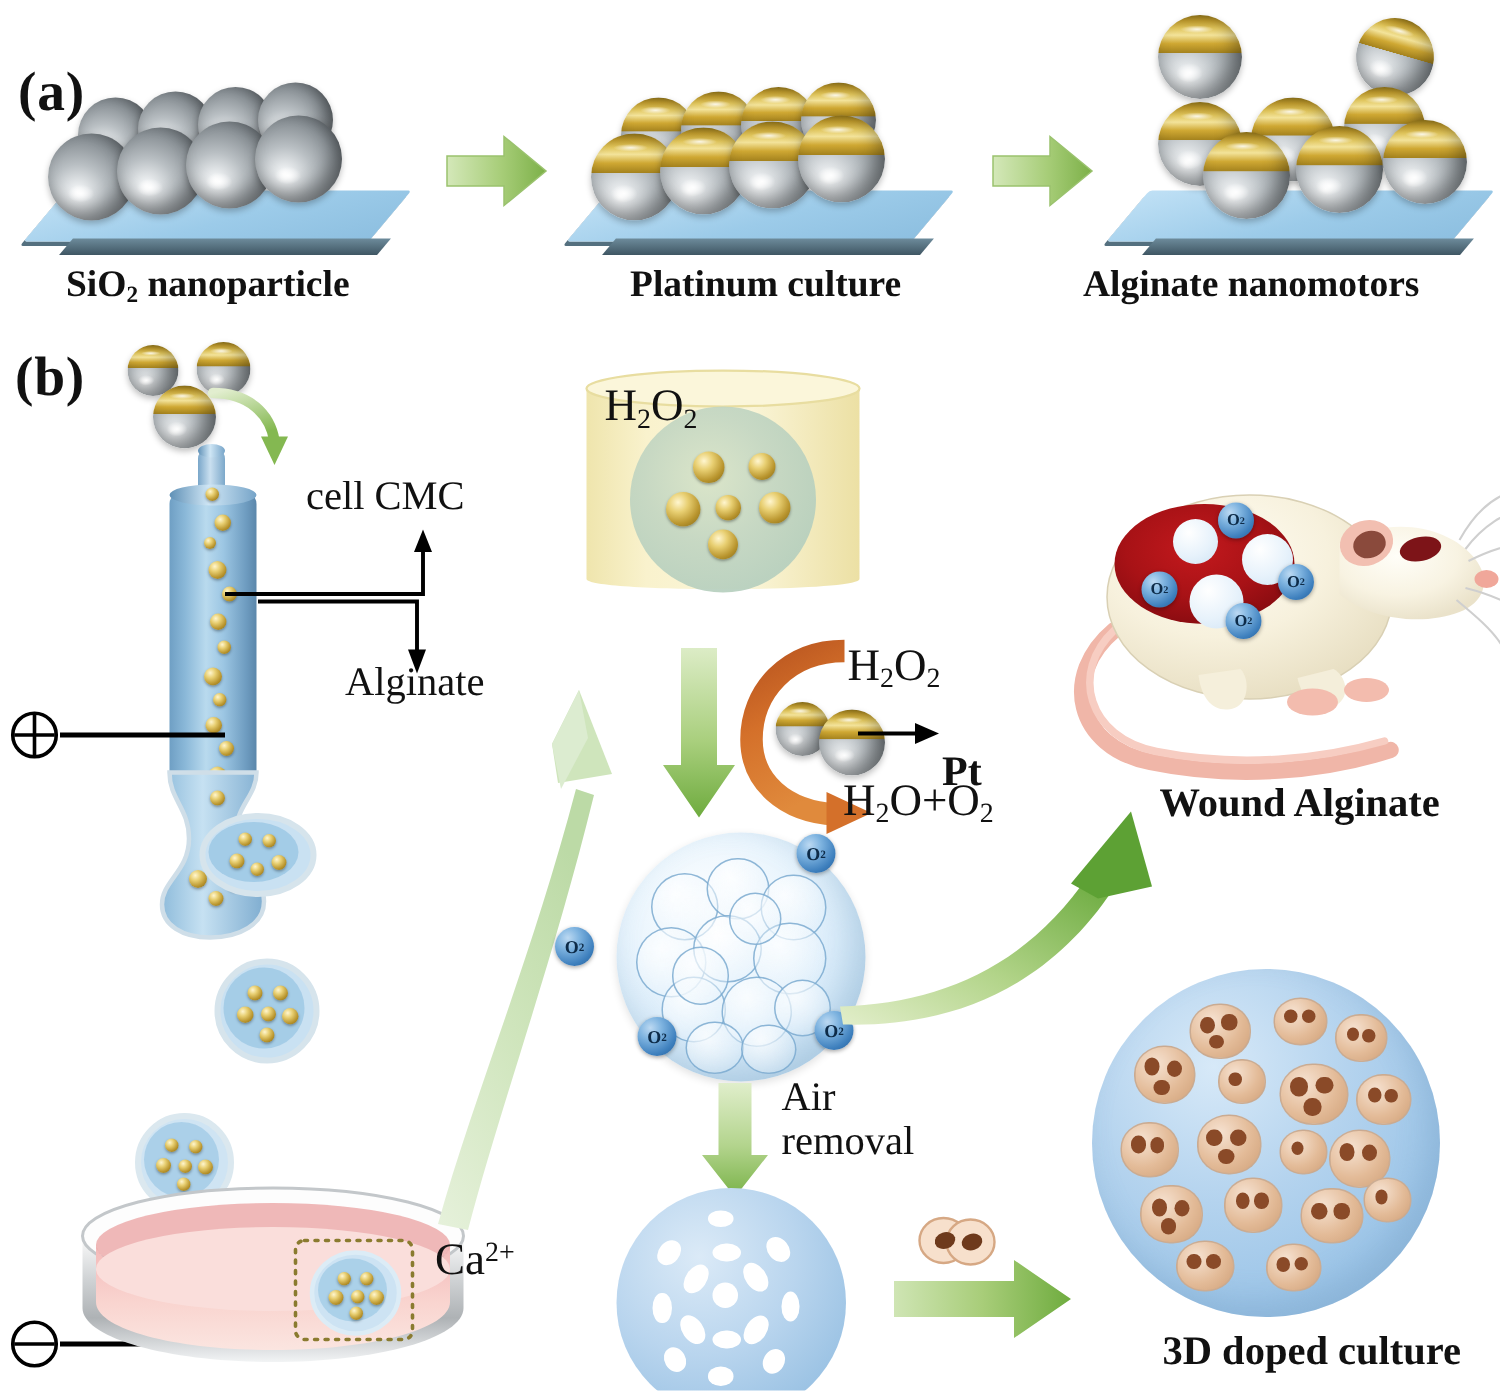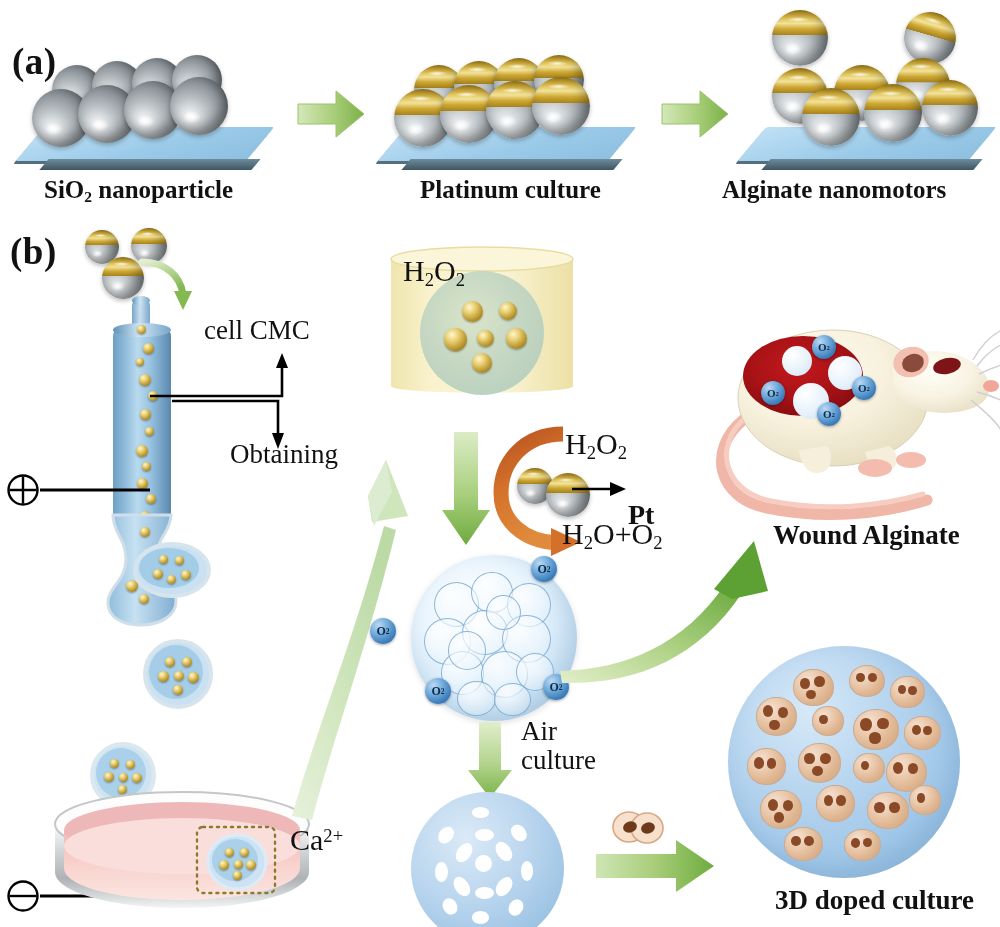--- a/index.html
+++ b/index.html
@@ -328,21 +328,21 @@
 
 <div class="lbl" style="left:204px;top:287px;font-size:27px;">
   <br>
   <span>cell CMC</span>
 </div>
 <svg style="position:absolute;left:150px;top:352px;" width="172" height="52" viewBox="0 0 172 52">
   <path d="M0,44 L132,44 L132,14" stroke="#000" stroke-width="2.6" fill="none"></path>
   <path d="M126,16 L138,16 L132,1 Z" fill="#000"></path>
 </svg>
 
-<div class="lbl" style="left:230px;top:440px;font-size:27px;">Obtaining</div>
+<div class="lbl" style="left:230px;top:440px;font-size:27px;">Alginate</div>
 <svg style="position:absolute;left:172px;top:395px;" width="126" height="56" viewBox="0 0 126 56">
   <path d="M0,6 L106,6 L106,40" stroke="#000" stroke-width="2.6" fill="none"></path>
   <path d="M100,38 L112,38 L106,54 Z" fill="#000"></path>
 </svg>
 
 <div class="abs" style="left:6px;top:473px;width:34px;height:34px;">
   <svg width="34" height="34" viewBox="0 0 34 34">
       <circle cx="17" cy="17" r="14.5" fill="none" stroke="#000" stroke-width="2.4"></circle>
   <path d="M17,3.5 L17,30.5 M3.5,17 L30.5,17" stroke="#000" stroke-width="2.4"></path>
     </svg>
@@ -578,21 +578,21 @@
       <linearGradient id="gair" x1="0" y1="0" x2="0" y2="1">
     <stop offset="0" stop-color="#e0eecb"></stop>
         <stop offset="55%" stop-color="#b3d48d"></stop>
         <stop offset="100%" stop-color="#79b248"></stop>
   </linearGradient>
     </defs>
   <path d="M13,0 L35,0 L35,48 L46,48 L24,76 L2,48 L13,48 Z" fill="url(#gair)"></path>
 </svg>
 <div class="lbl" style="left:521px;top:717px;font-size:27px;">
   <span>Air</span><br>
-  <span>culture</span>
+  <span>removal</span>
 </div>
 
 <div class="porous" style="left:411px;top:792px;width:153px;height:153px;">
   <i class="pore" style="left:42%;top:41%;width:11%;height:11%;"></i>
   <i class="pore" style="left:30%;top:33%;width:9%;height:14%;transform:rotate(35deg);"></i>
   <i class="pore" style="left:56%;top:32%;width:9%;height:14%;transform:rotate(-35deg);"></i>
   <i class="pore" style="left:29%;top:55%;width:9%;height:14%;transform:rotate(-35deg);"></i>
   <i class="pore" style="left:56%;top:55%;width:9%;height:14%;transform:rotate(35deg);"></i>
   <i class="pore" style="left:42%;top:24%;width:12%;height:8%;"></i>
   <i class="pore" style="left:42%;top:62%;width:12%;height:8%;"></i>

